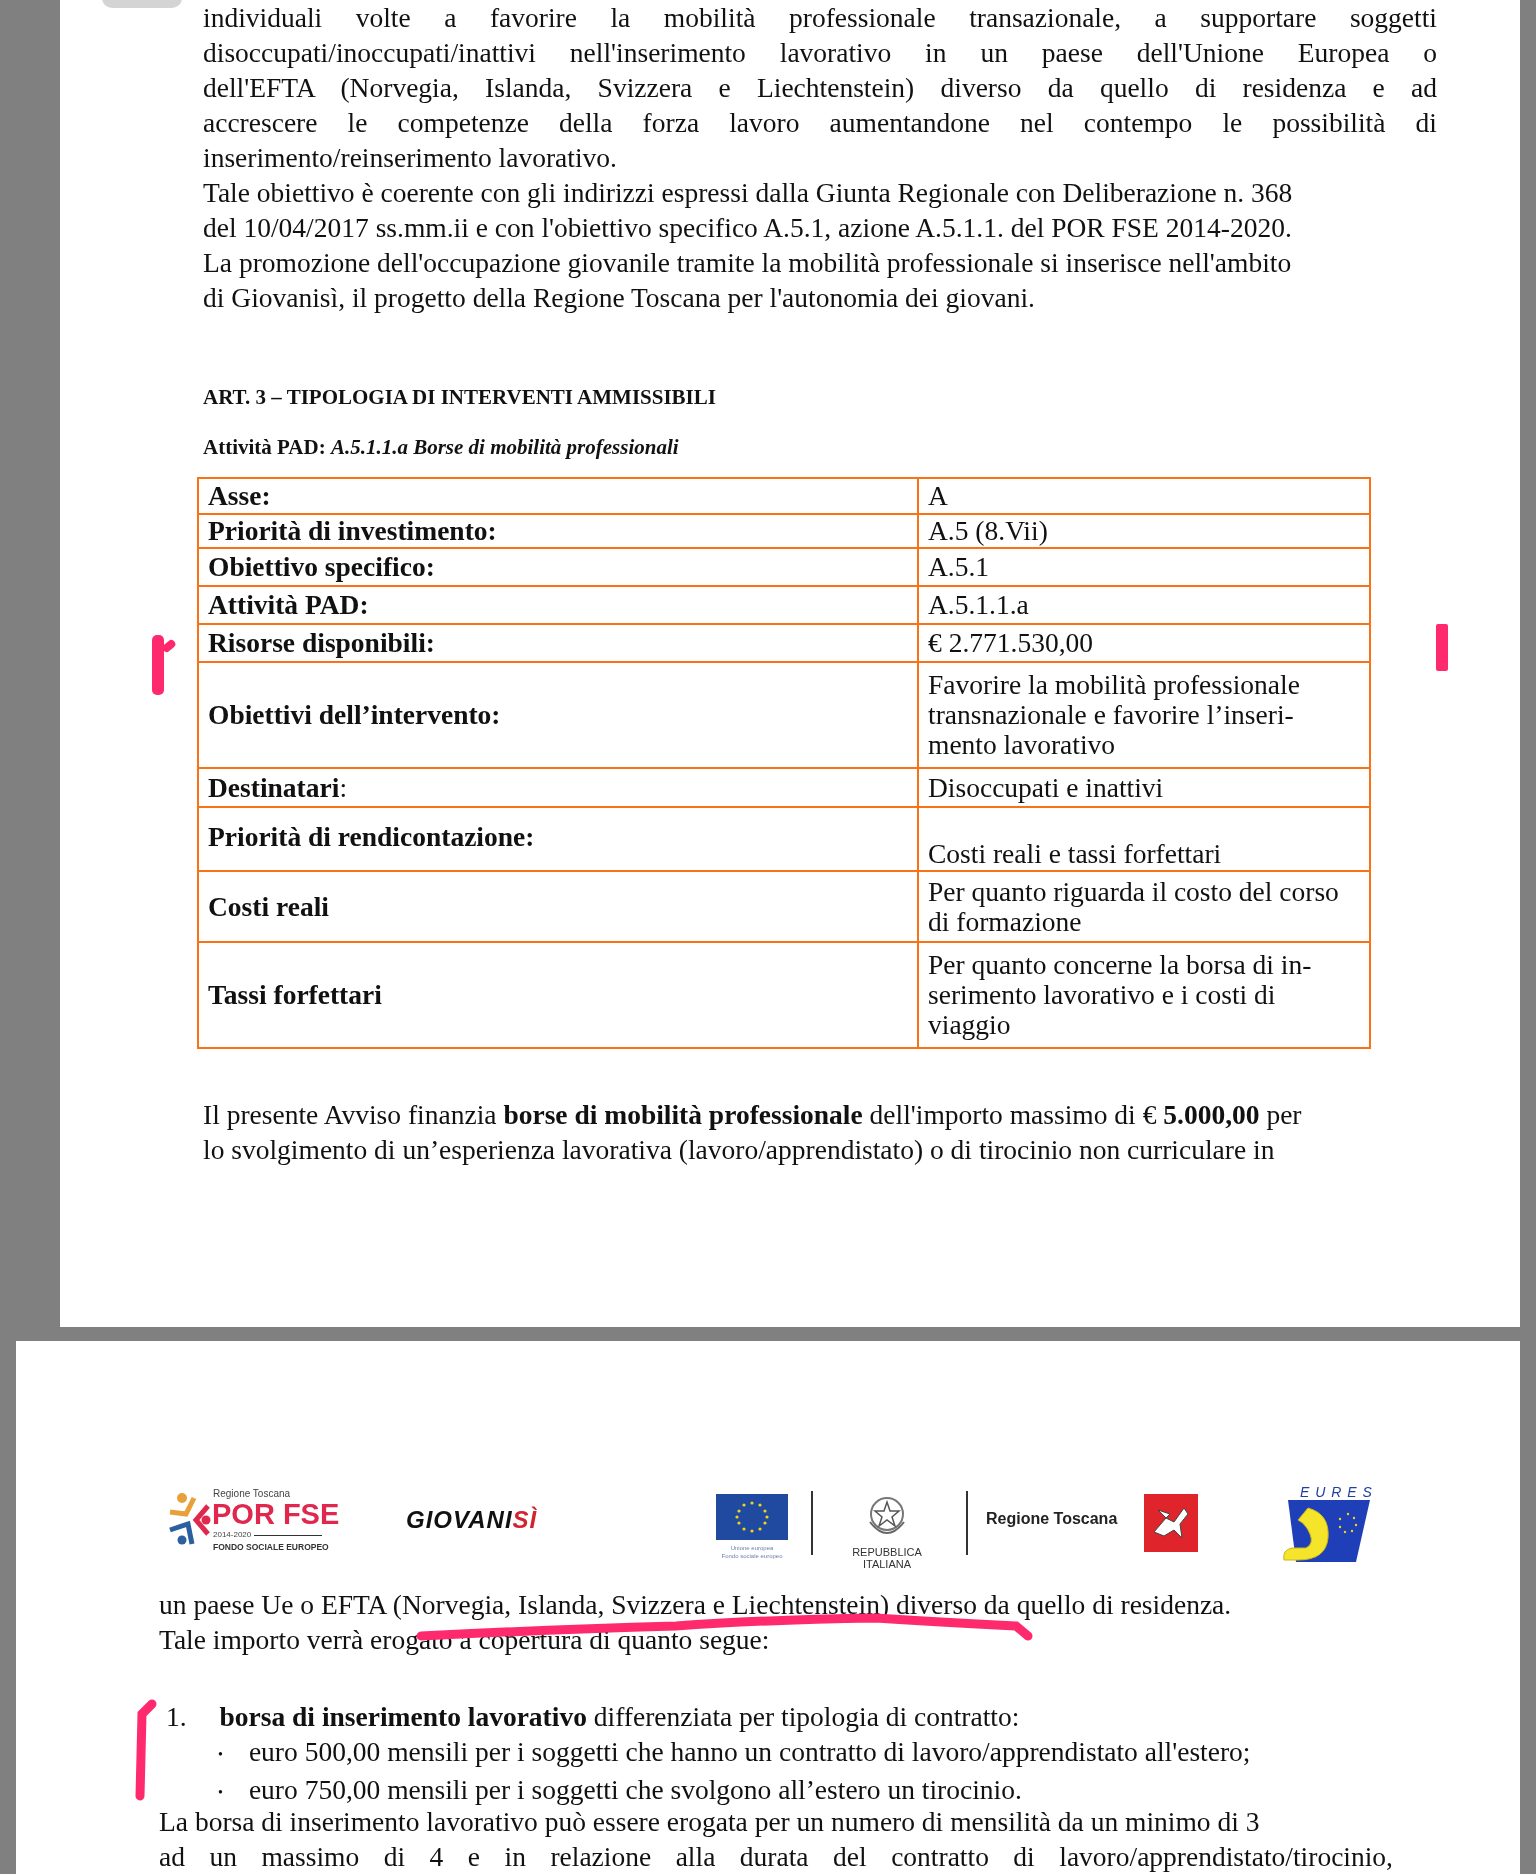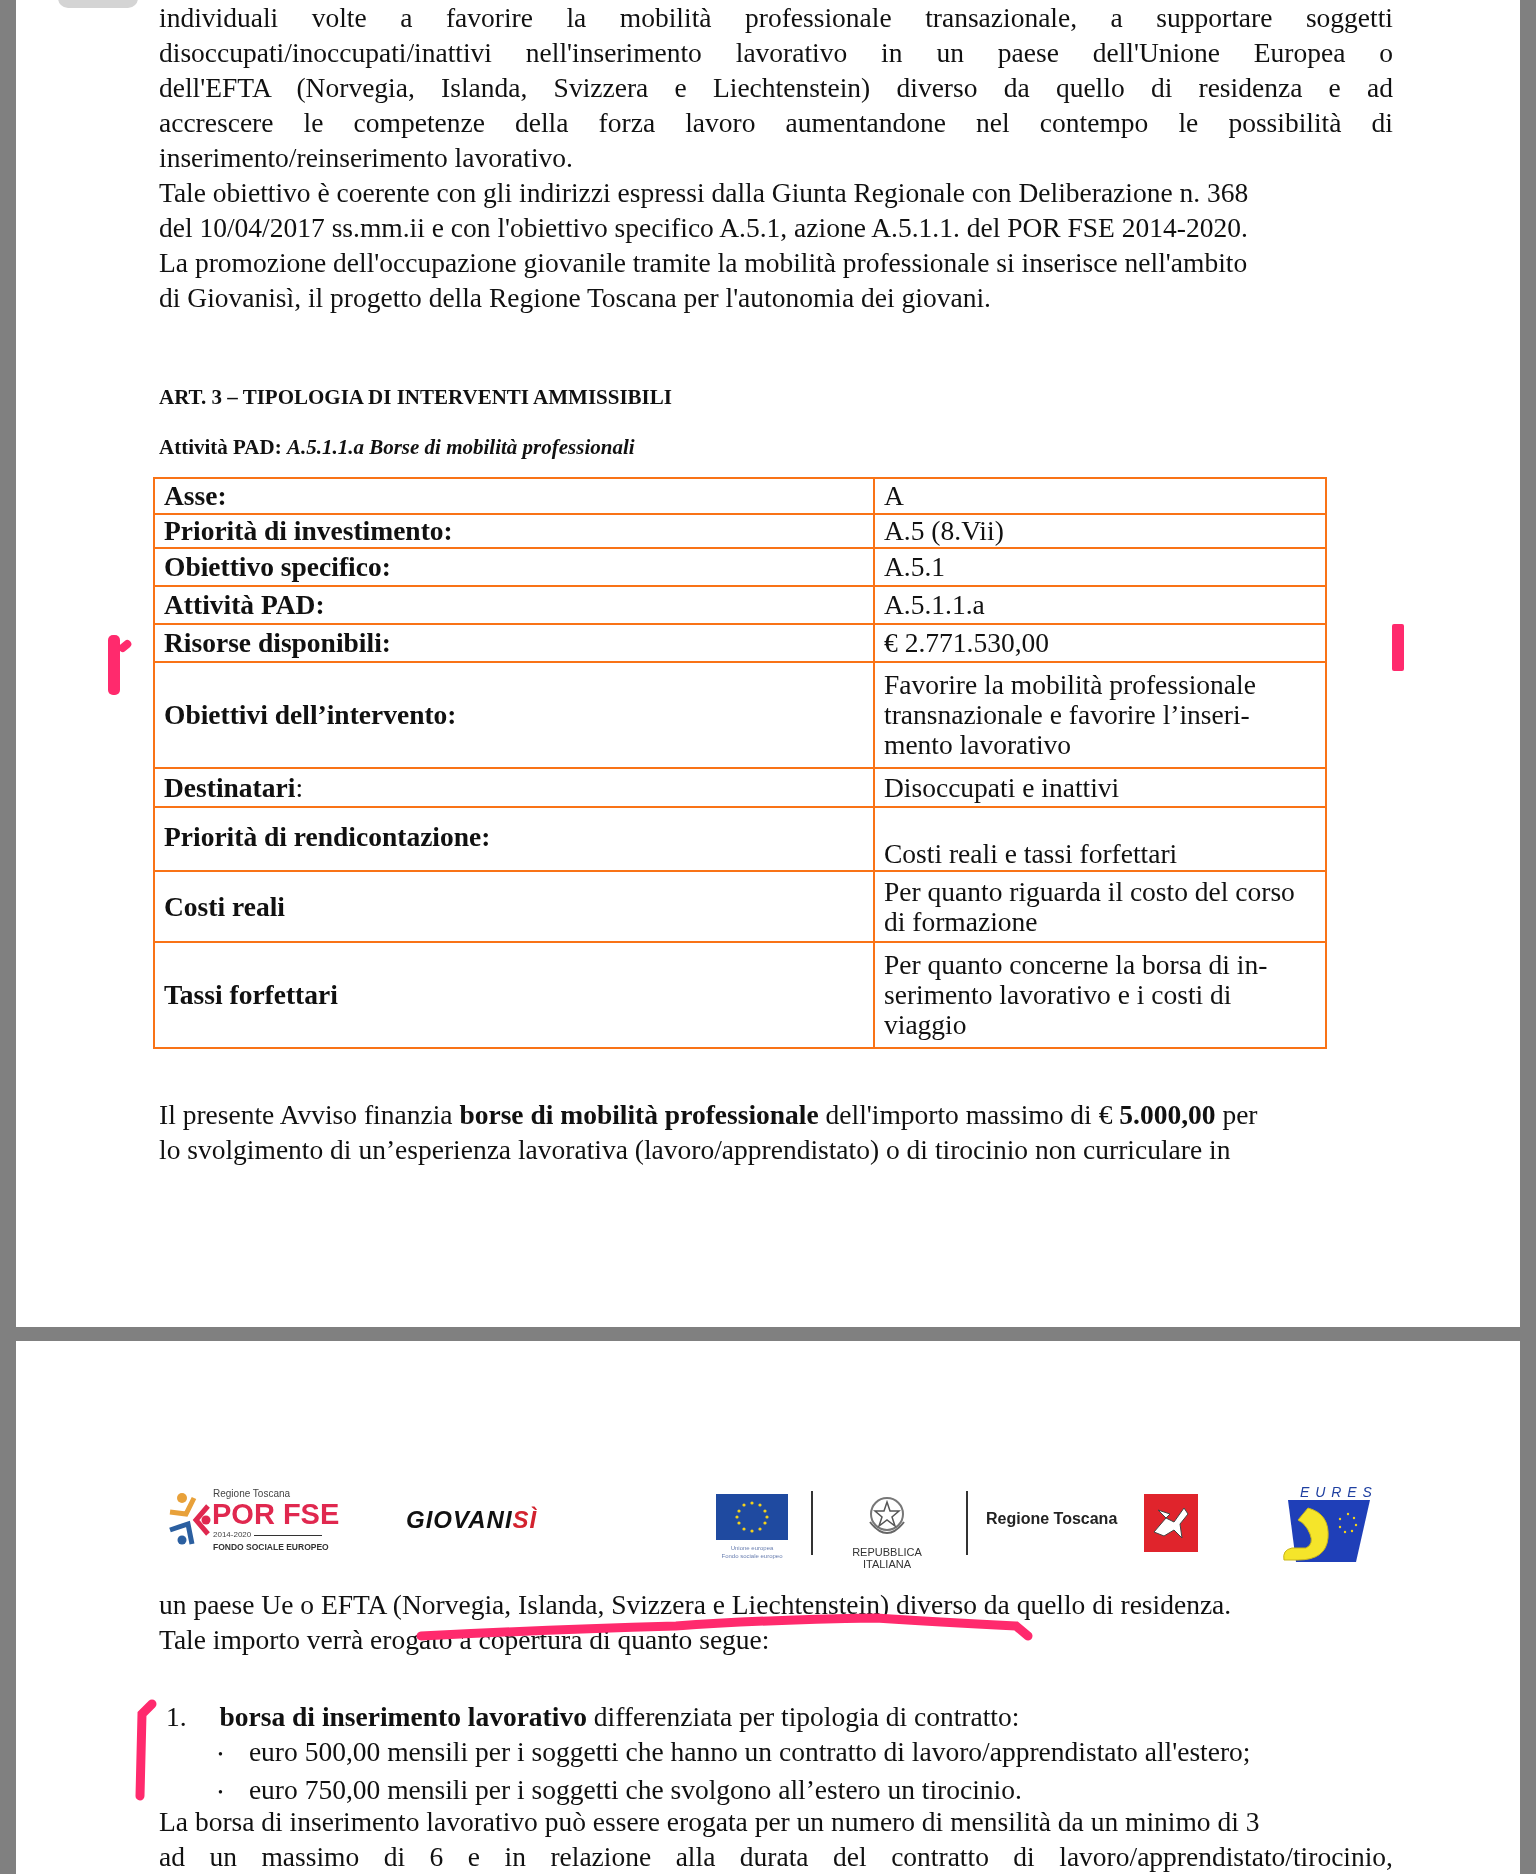--- a/index.html
+++ b/index.html
@@ -6,21 +6,21 @@
   body {
     width: 1536px; height: 1874px; overflow: hidden;
     background: #808080; position: relative;
     font-family: "Liberation Serif", "DejaVu Serif", serif;
     color: #111;
   }
   .page {
     position: absolute; left: 16px; width: 1536px; background: #fff;
     overflow: hidden;
   }
-  #page1 { top: 0; height: 1327px; right: 16px; width: auto; }
+  #page1 { top: 0; height: 1327px; right: 16px; width: auto; margin-left: 44px; }
   #page2 { top: 1341px; height: 533px; right: 16px; width: auto; }
   .scroll-pill {
     position: absolute; left: 42px; top: -10px; width: 80px; height: 18px;
     background: #d4d4d4; border-radius: 0 0 10px 10px;
   }
   .para {
     position: absolute; left: 143px; width: 1234px;
     font-size: 27.5px; line-height: 35px;
   }
   .justify { text-align: justify; text-align-last: justify; }
@@ -219,21 +219,21 @@
       <span style="margin-left:26px"><b>borsa di inserimento lavorativo</b><span> differenziata per tipologia di contratto:</span></span>
     </div>
     <ul>
       <li style="margin-left:52px"><span style="font-size:14px;margin-right:26px;vertical-align:middle">•</span><span>euro 500,00 mensili per i soggetti che hanno un contratto di lavoro/apprendistato all'estero;</span></li>
       <li style="margin-left:52px"><span style="font-size:14px;margin-right:26px;vertical-align:middle">•</span><span>euro 750,00 mensili per i soggetti che svolgono all’estero un tirocinio.</span></li>
     </ul>
   </div>
 
   <div class="para justify" style="top:463px;">
     <span class="line" style="text-align-last:left">La borsa di inserimento lavorativo può essere erogata per un numero di mensilità da un minimo di 3</span>
-    <span class="line justify">ad un massimo di 6 e in relazione alla durata del contratto di lavoro/apprendistato/tirocinio,</span>
+    <span class="line justify">ad un massimo di 4 e in relazione alla durata del contratto di lavoro/apprendistato/tirocinio,</span>
   </div>
 
   <svg style="position:absolute;left:400px;top:265px" width="630" height="40">
     <path d="M5 30 Q120 24 260 20 Q340 14 460 12 Q520 16 600 20 L612 30" stroke="#ff2a6d" stroke-width="9" fill="none" stroke-linecap="round"></path>
   </svg>
 
   <svg style="position:absolute;left:112px;top:355px" width="40" height="110">
     <path d="M24 8 L14 18 L12 100" stroke="#ff2a6d" stroke-width="9" fill="none" stroke-linecap="round"></path>
   </svg>
 </div>

